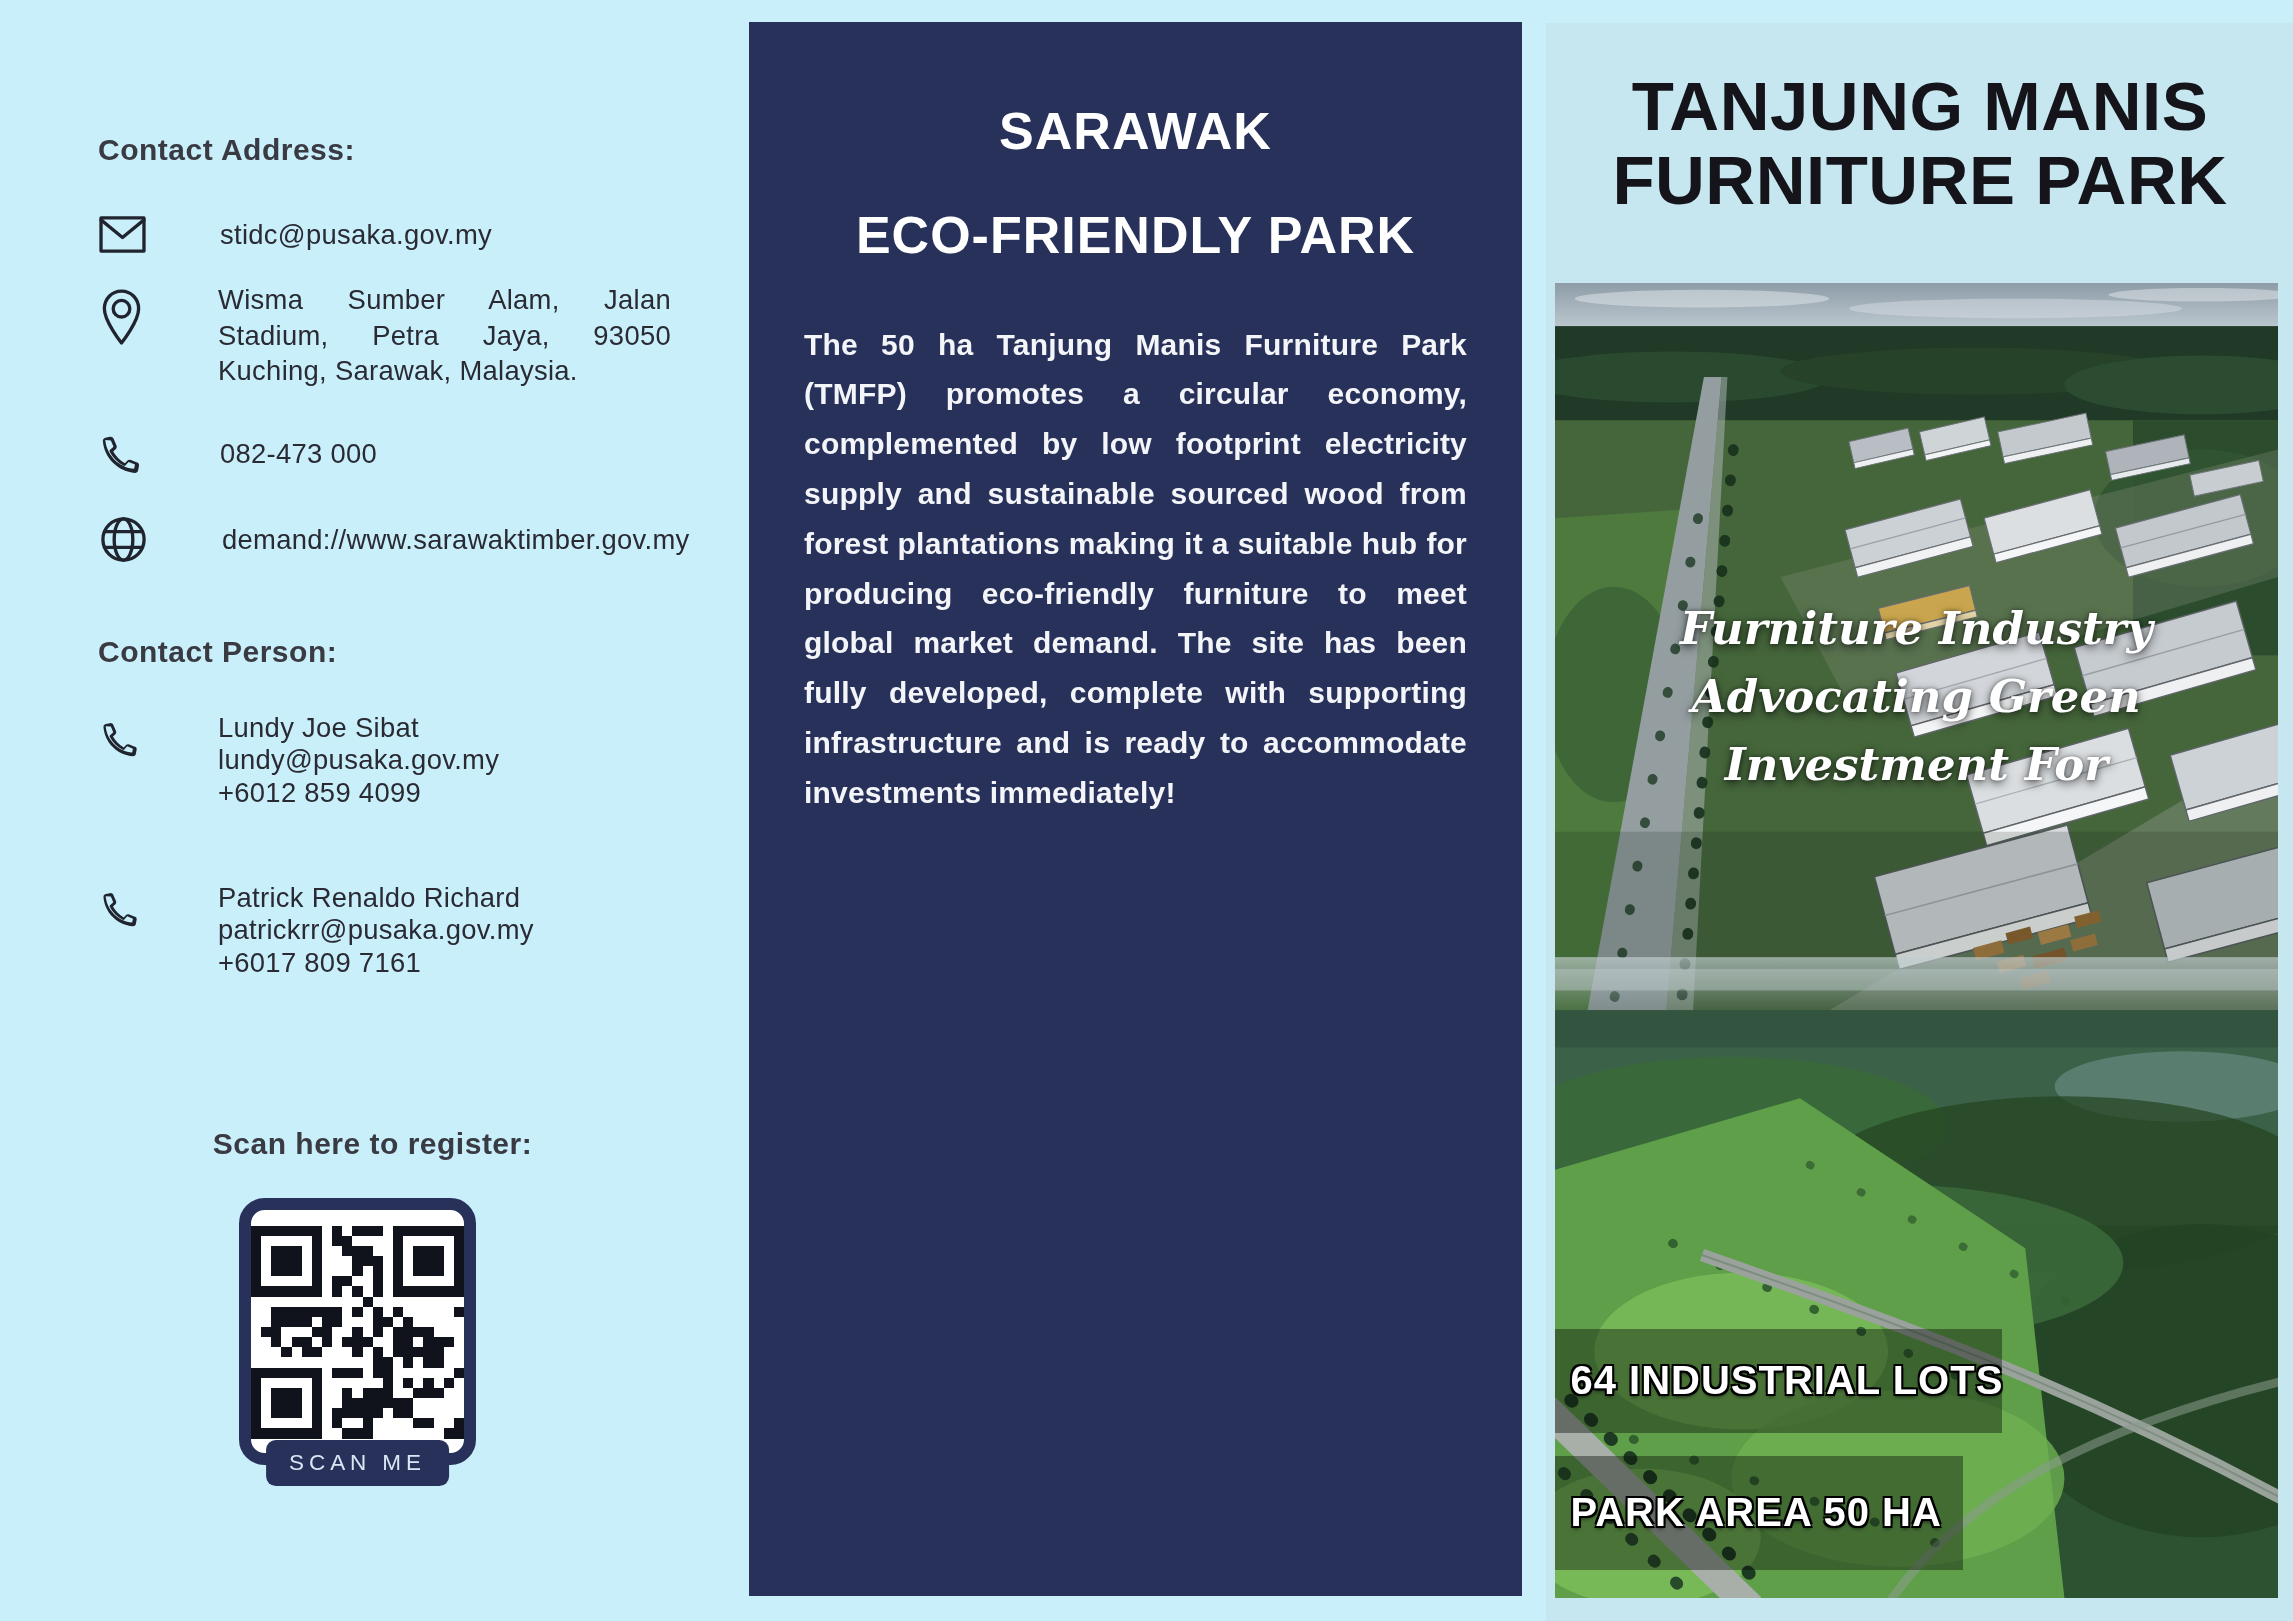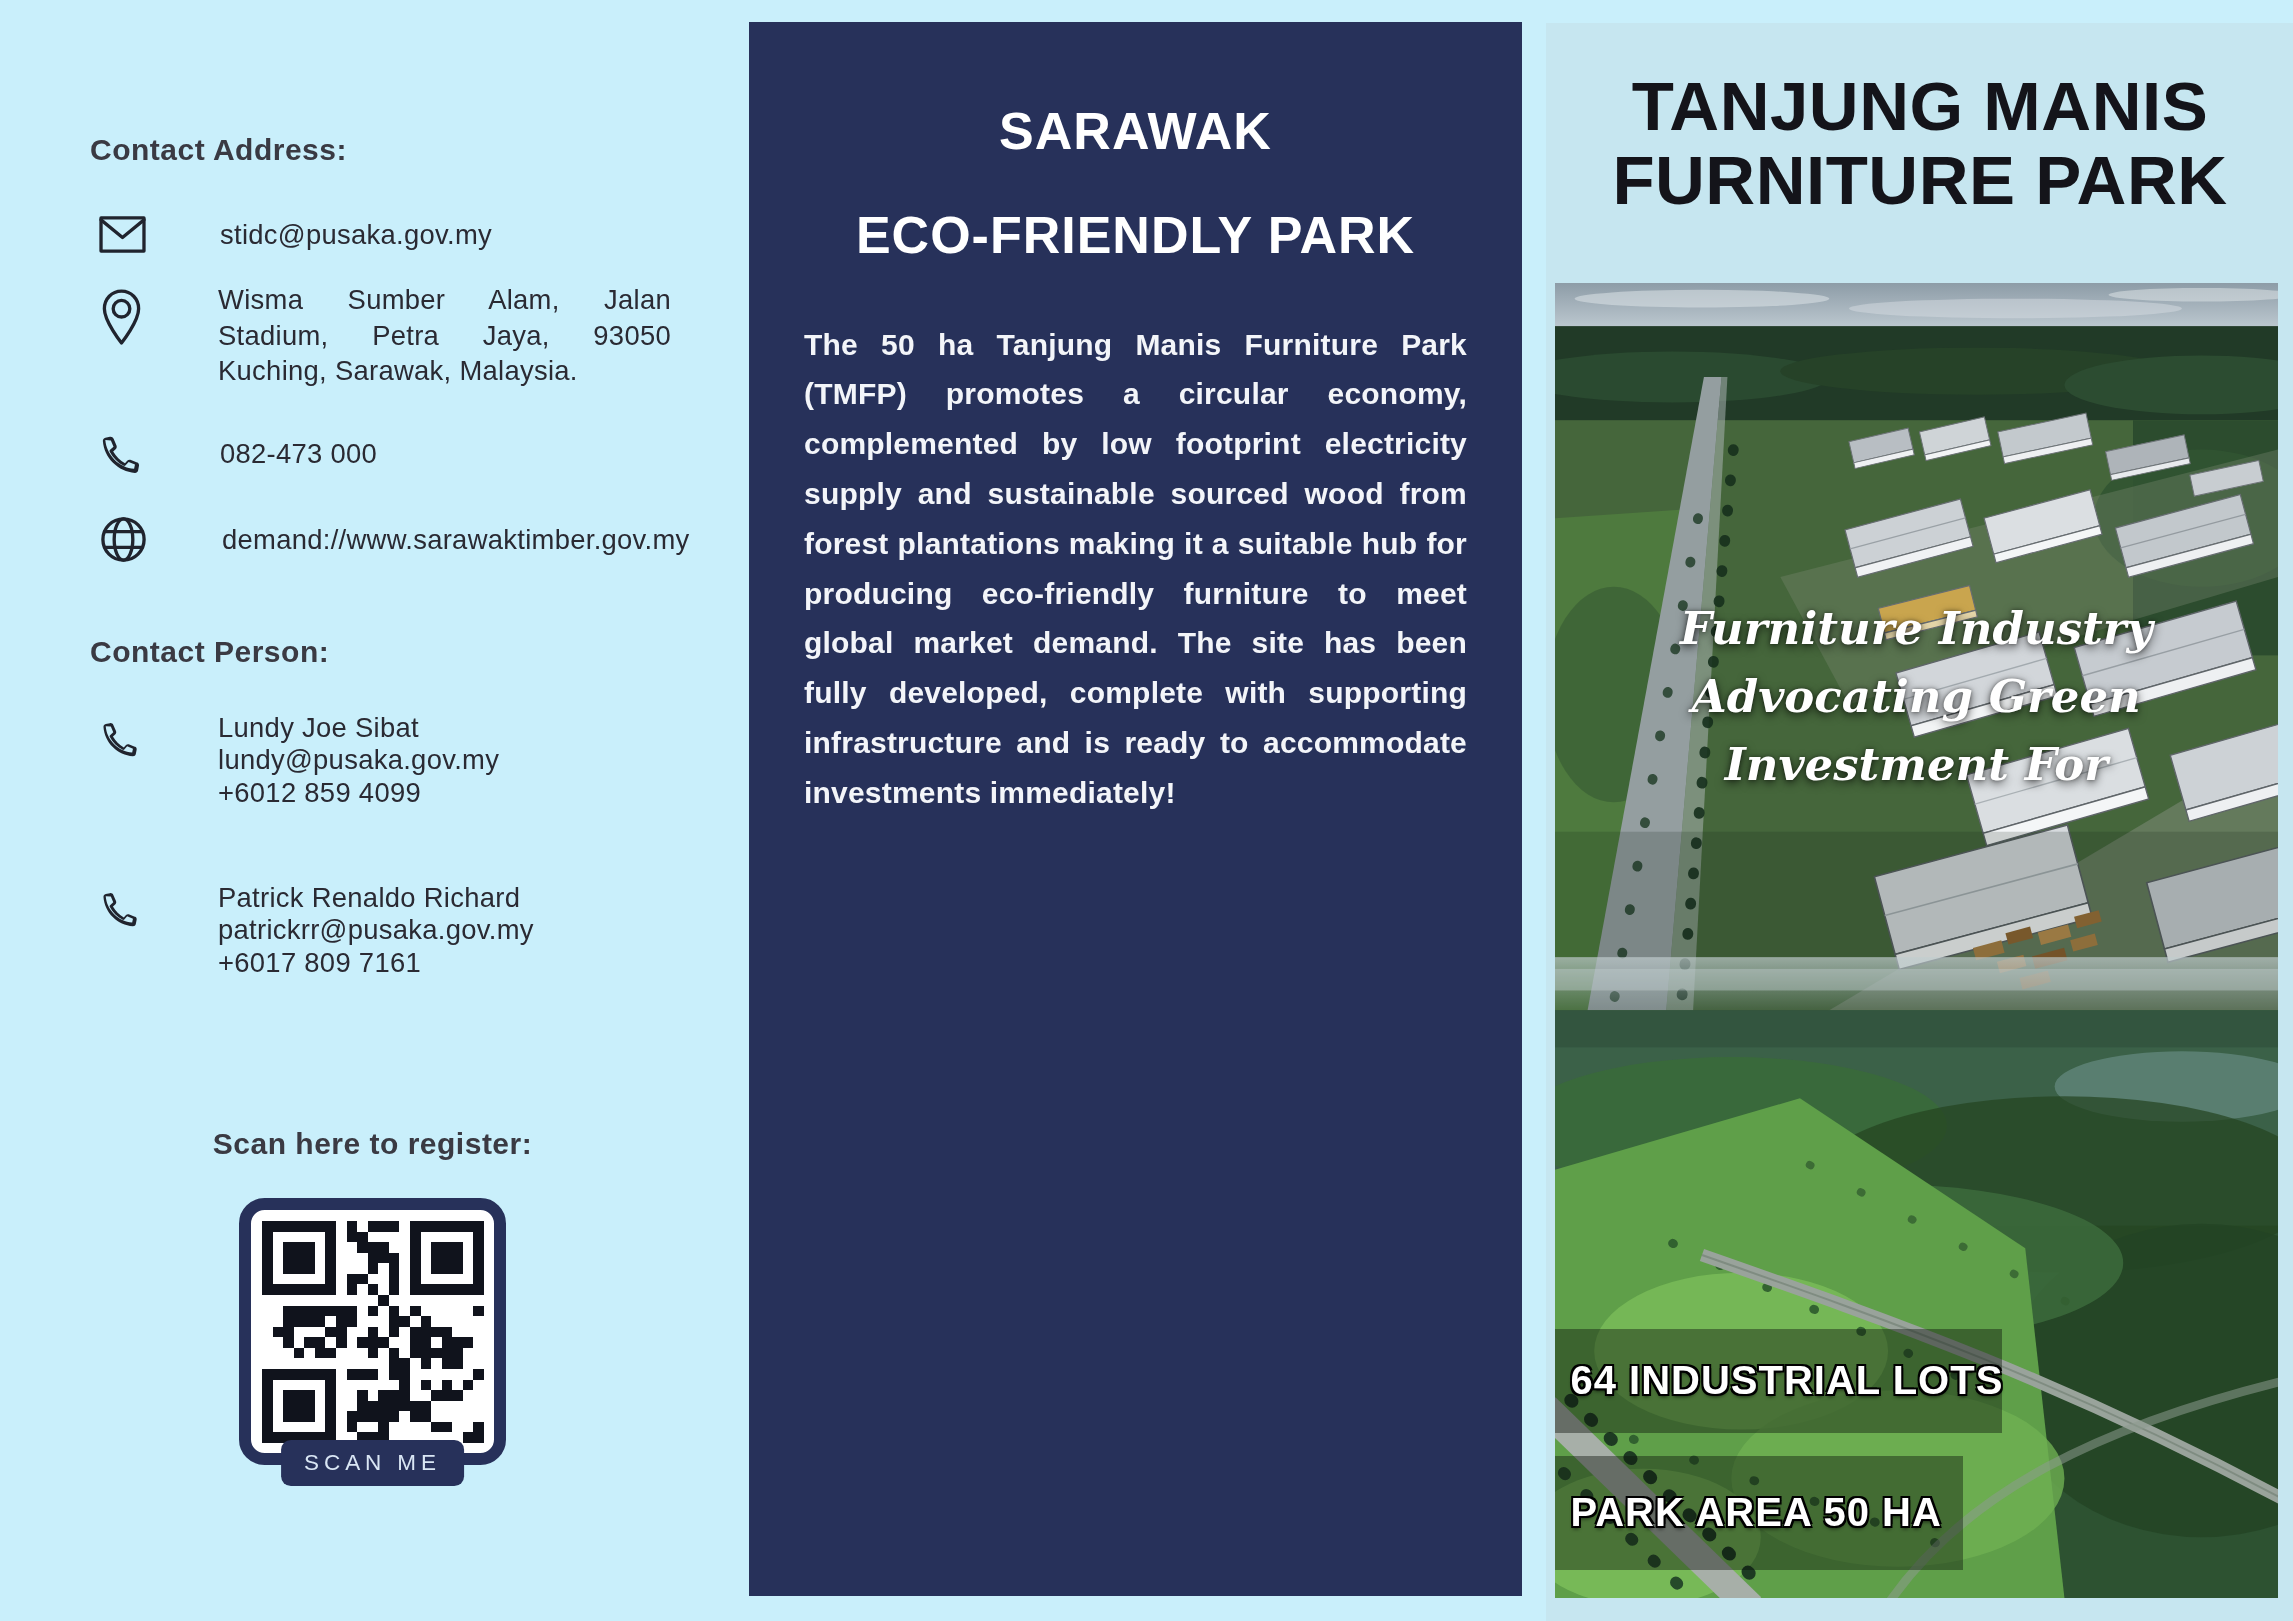--- a/index.html
+++ b/index.html
@@ -5,37 +5,37 @@
   html,body{margin:0;padding:0;background:#9db6c0;}
   .page{
     position:relative;width:2294px;height:1621px;overflow:hidden;
     background:#c9effb;
     font-family:"Liberation Sans",sans-serif;
     -webkit-font-smoothing:antialiased;
   }
   
   .panel-left{position:absolute;left:0;top:0;width:749px;height:1621px;}
   .lp-heading{
-    position:absolute;left:90px;margin:0;
+    position:absolute;left:98px;margin:0;
     font-size:30px;font-weight:700;color:#3a3a43;letter-spacing:0.5px;
   }
   .lp-row{position:absolute;left:98px;width:588px;display:flex;align-items:center;}
   .lp-row .icon{flex:0 0 47px;display:flex;justify-content:center;}
   .lp-row .txt{
     margin-left:73px;font-size:27.4px;color:#2a2a33;letter-spacing:0.3px;line-height:1.3;
   }
   .lp-row.top-align{align-items:flex-start;}
   .justify{text-align:justify;width:453px;}
   .person-lines div{line-height:1.18;}
   .scan-heading{
     position:absolute;left:98px;top:1127px;width:549px;margin:0;text-align:center;
     font-size:30px;font-weight:700;color:#3a3a43;letter-spacing:0.5px;
   }
   .qr-wrap{
-    position:absolute;left:239px;top:1198px;width:267px;height:267px;
+    position:absolute;left:239px;top:1198px;width:237px;height:267px;
     background:#ffffff;border:12.7px solid #27315a;border-radius:25.5px;
     box-sizing:border-box;display:flex;align-items:center;justify-content:center;
   }
   .qr-wrap svg{width:222px;height:222px;}
   .scan-pill{
     position:absolute;left:50%;bottom:-33px;transform:translateX(-50%);
     background:#27315a;color:#d9e6f4;border-radius:9.8px;
     padding:9.8px 23.5px;font-size:22.5px;letter-spacing:4.9px;white-space:nowrap;
   }
   

